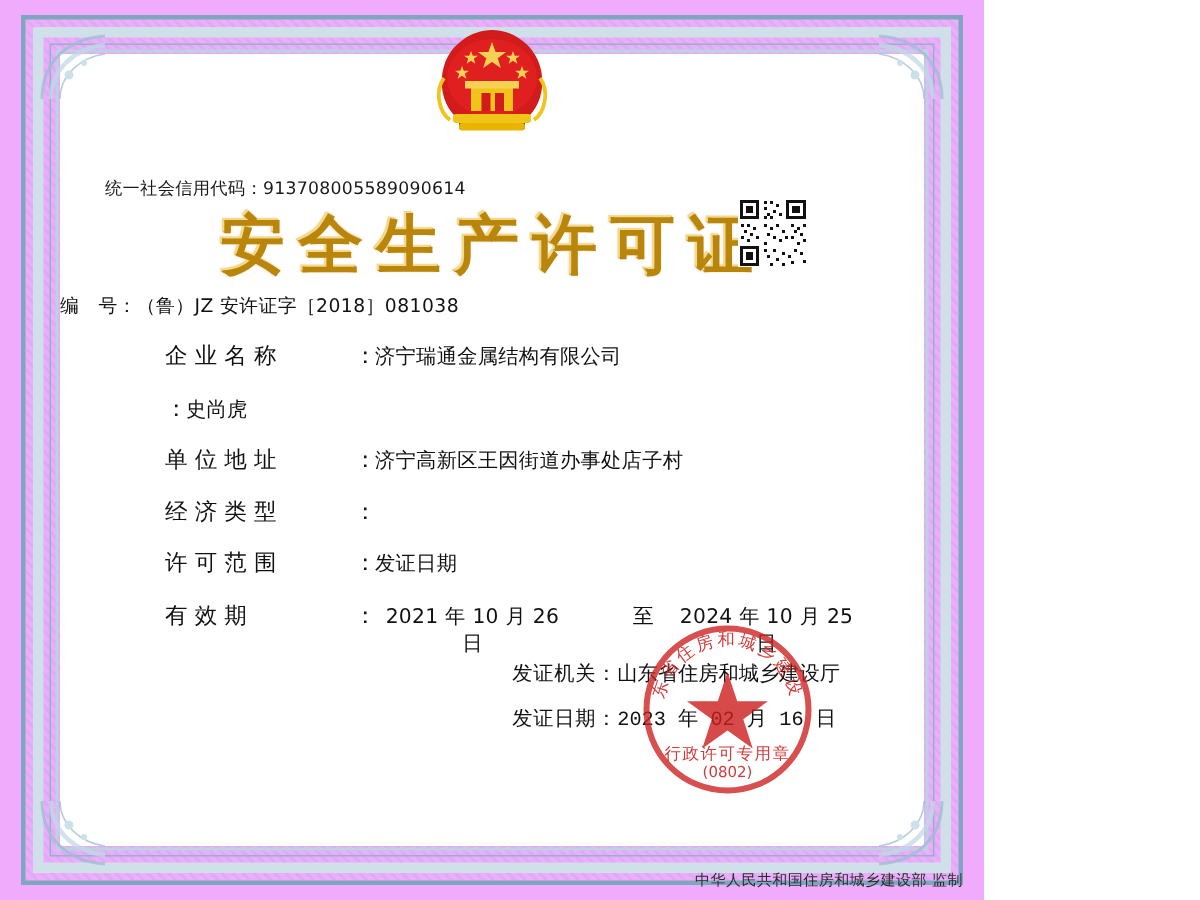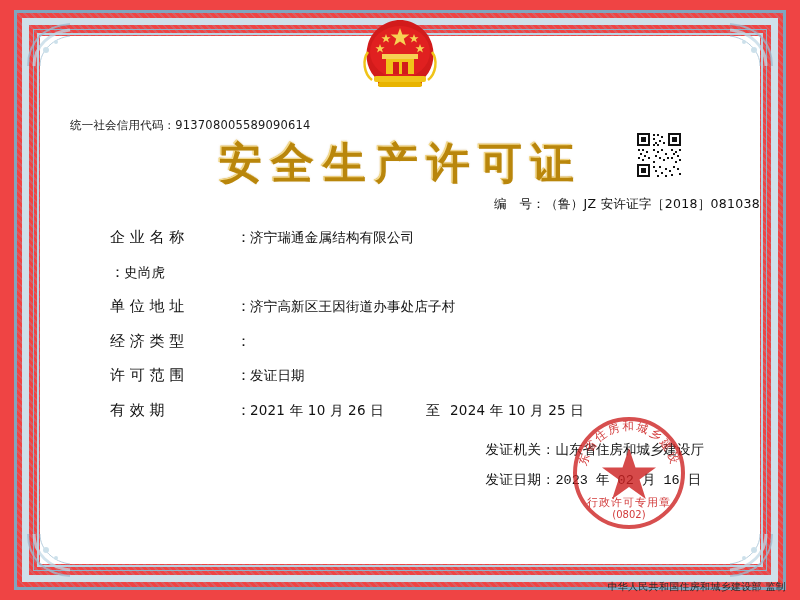--- a/index.html
+++ b/index.html
@@ -9,23 +9,23 @@
   body {
     width: 800px;
     height: 600px;
     background: #ffffff;
     font-family: "DejaVu Sans", "Liberation Sans", sans-serif;
     overflow: hidden;
   }
 
   #certificate {
     position: relative;
-    width: 800px;
+    width: 656px;
     height: 600px;
-    background: #ef4444;
+    background: #f0abfc;
     box-sizing: border-box;
   }
 
   
   .frame-outer {
     position: absolute;
     left: 14px;
     top: 10px;
     right: 14px;
     bottom: 10px;
@@ -141,22 +141,22 @@
     right: 78px;
     top: 96px;
     width: 46px;
     height: 46px;
   }
 
   .cert-no {
     position: absolute;
     top: 160px;
     left: 0;
-    right: 0;
-    text-align: right;
+    right: 16px;
+    text-align: left;
     font-size: 12.5px;
     color: #111;
     letter-spacing: 0.3px;
   }
 
   .fields {
     position: absolute;
     left: 70px;
     top: 192px;
     right: 40px;

